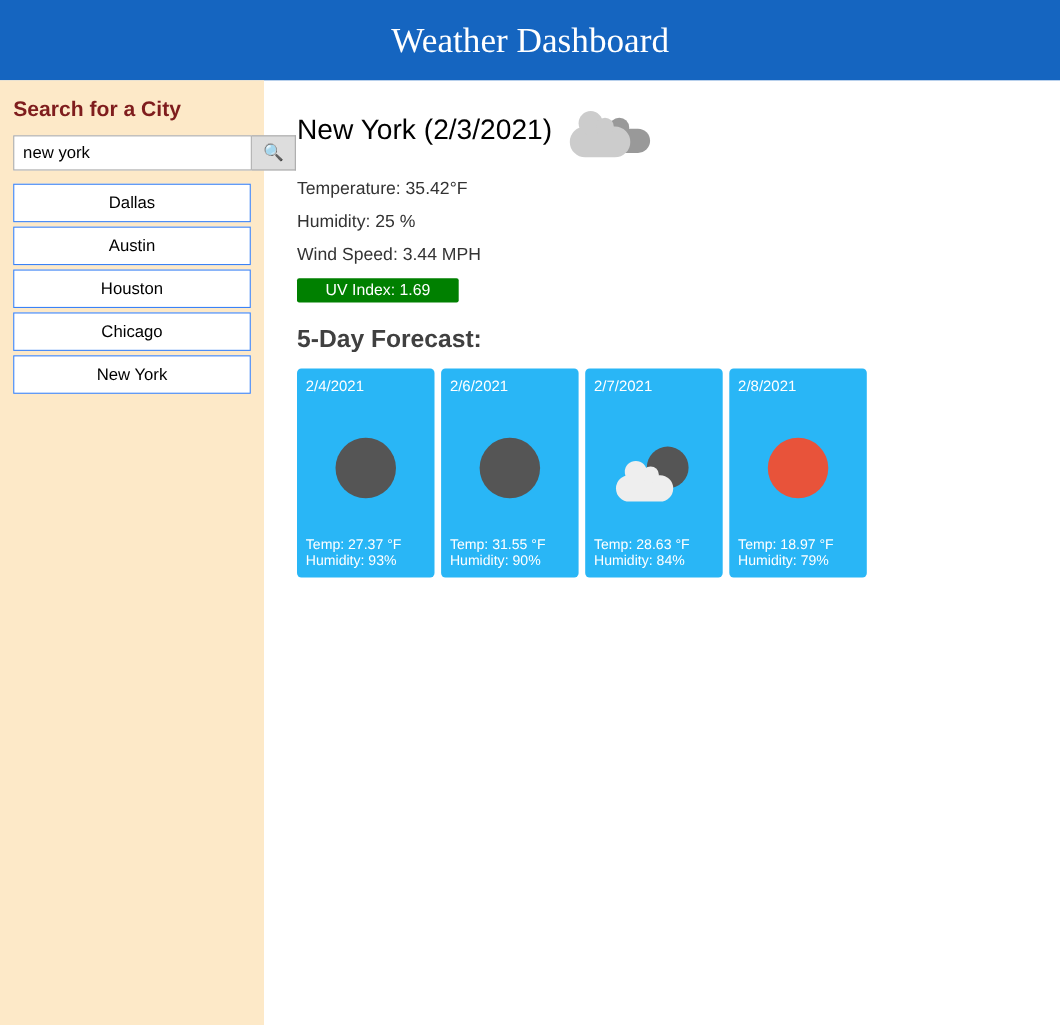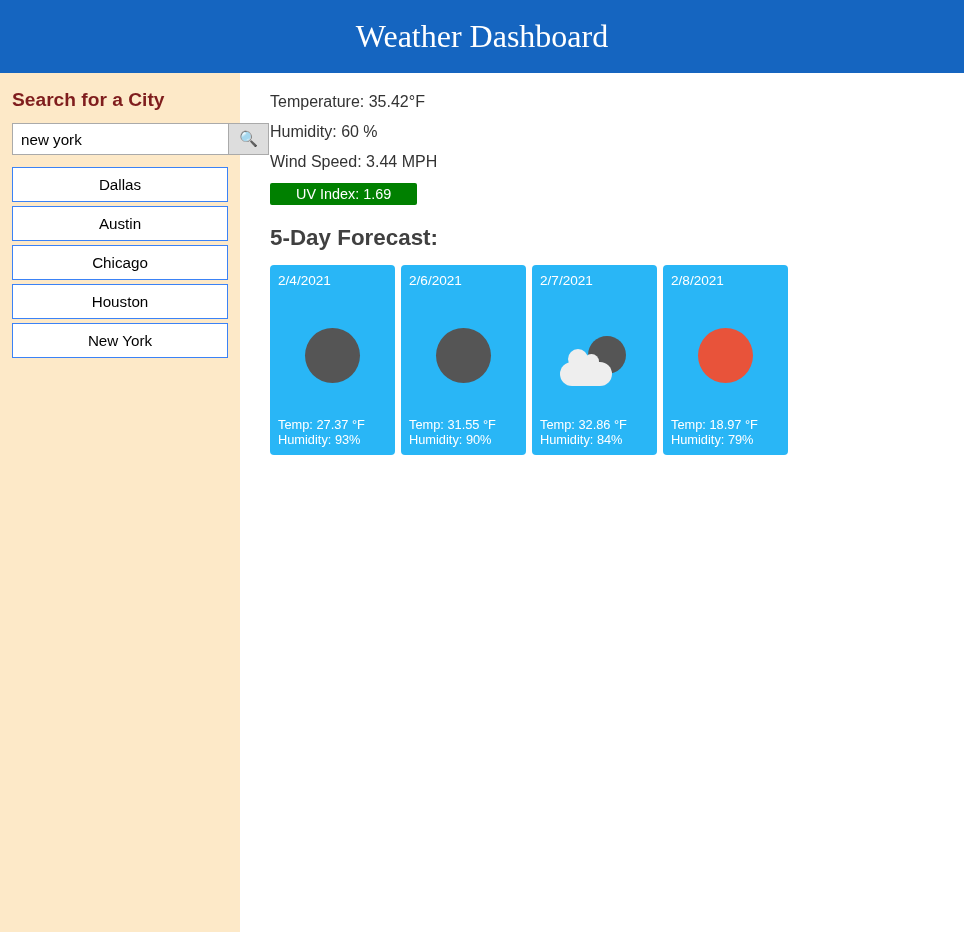--- a/index.html
+++ b/index.html
@@ -333,33 +333,41 @@
   <div id="sidebar">
     <h2>Search for a City</h2>
     <div id="search-row">
       <input id="search-input-el" type="text" value="new york" placeholder="new york" style="">
       <button id="search-btn">🔍</button>
     </div>
 
     <div id="city-list">
         <button class="city-btn">Dallas</button>
         <button class="city-btn">Austin</button>
+        <button class="city-btn">Houston</button>
         <button class="city-btn">Chicago</button>
-        <button class="city-btn">Houston</button>
         <button class="city-btn">New York</button>
       </div>
   </div>
 
   <div id="main">
 
     
+    <div id="city-header">
+      <h1 id="city-title">New York (2/3/2021)</h1>
+
+      <div class="weather-icon-current">
+        <div class="cloud-behind"></div>
+        <div class="cloud-main"></div>
+      </div>
+    </div>
 
     
     <div class="stat-row">Temperature: 35.42°F</div>
-    <div class="stat-row">Humidity: 60 %</div>
+    <div class="stat-row">Humidity: 25 %</div>
     <div class="stat-row">Wind Speed: 3.44 MPH</div>
 
     
     <div id="uv-badge">UV Index: 1.69</div>
 
     
     <h2 id="forecast-title">5-Day Forecast:</h2>
     <div id="forecast-cards">
         <div class="forecast-card">
           <div class="card-date">2/4/2021</div>
@@ -383,21 +391,21 @@
         </div>
         <div class="forecast-card">
           <div class="card-date">2/7/2021</div>
           <div class="card-icon-area">
             <div class="icon-partly">
               <div class="p-dark"></div>
               <div class="p-cloud"></div>
             </div>
           </div>
           <div class="card-stats">
-            <div>Temp: 32.86 °F</div>
+            <div>Temp: 28.63 °F</div>
             <div>Humidity: 84%</div>
           </div>
         </div>
         <div class="forecast-card">
           <div class="card-date">2/8/2021</div>
           <div class="card-icon-area">
             <div class="icon-sunny"></div>
           </div>
           <div class="card-stats">
             <div>Temp: 18.97 °F</div>

